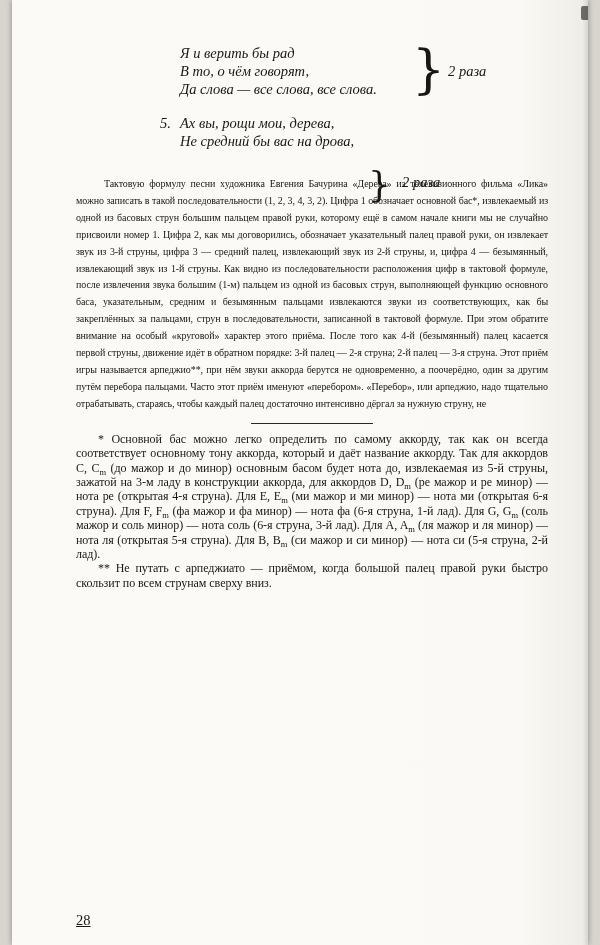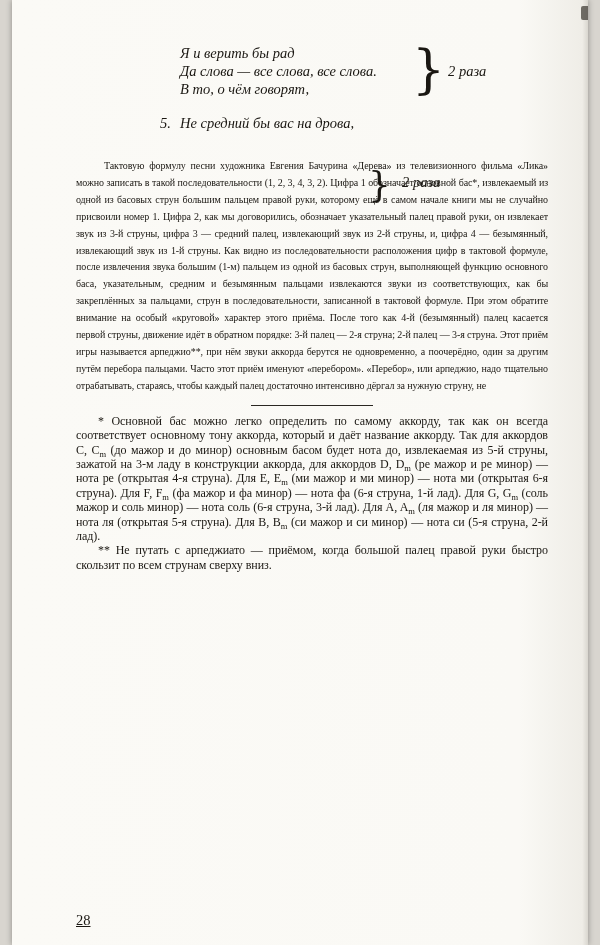--- a/index.html
+++ b/index.html
@@ -100,28 +100,29 @@
 </head>
 <body>
 
 <div class="page">
   <div class="scan-mark"></div>
 
   <div class="content">
 
     <div class="verse verse-1">
       <div>Я и верить бы рад</div>
+      <div>В то, о чём говорят,</div>
       <div>Да слова — все слова, все слова.</div>
-      <div>В то, о чём говорят,</div>
       <span class="brace brace-1">}</span>
       <span class="repeat-label repeat-1">2 раза</span>
     </div>
 
     <div class="verse verse-2">
       <span class="verse-number">5.</span>
+      <div>Ах вы, рощи мои, дерева,</div>
       <div>Не средний бы вас на дрова,</div>
       <span class="brace brace-2">}</span>
       <span class="repeat-label repeat-2">2 раза</span>
     </div>
 
     <p class="body-text">Тактовую формулу песни художника Евгения Бачурина «Дерева» из телевизионного фильма «Лика» можно записать в такой последовательности (1, 2, 3, 4, 3, 2). Цифра 1 обозначает основной бас*, извлекаемый из одной из басовых струн большим пальцем правой руки, которому ещё в самом начале книги мы не случайно присвоили номер 1. Цифра 2, как мы договорились, обозначает указательный палец правой руки, он извлекает звук из 3-й струны, цифра 3 — средний палец, извлекающий звук из 2-й струны, и, цифра 4 — безымянный, извлекающий звук из 1-й струны. Как видно из последовательности расположения цифр в тактовой формуле, после извлечения звука большим (1-м) пальцем из одной из басовых струн, выполняющей функцию основного баса, указательным, средним и безымянным пальцами извлекаются звуки из соответствующих, как бы закреплённых за пальцами, струн в последовательности, записанной в тактовой формуле. При этом обратите внимание на особый «круговой» характер этого приёма. После того как 4-й (безымянный) палец касается первой струны, движение идёт в обратном порядке: 3-й палец — 2-я струна; 2-й палец — 3-я струна. Этот приём игры называется арпеджио**, при нём звуки аккорда берутся не одновременно, а поочерёдно, один за другим путём перебора пальцами. Часто этот приём именуют «перебором». «Перебор», или арпеджио, надо тщательно отрабатывать, стараясь, чтобы каждый палец достаточно интенсивно дёргал за нужную струну, не</p>
 
     <hr class="footnote-rule">
 
     <div class="footnotes">

